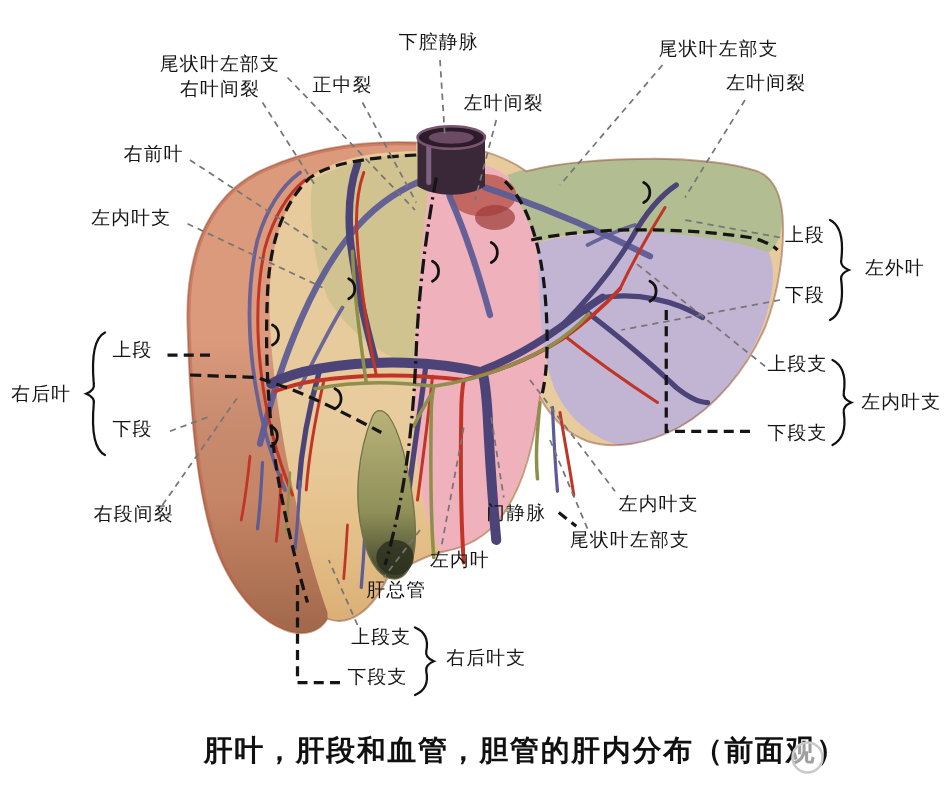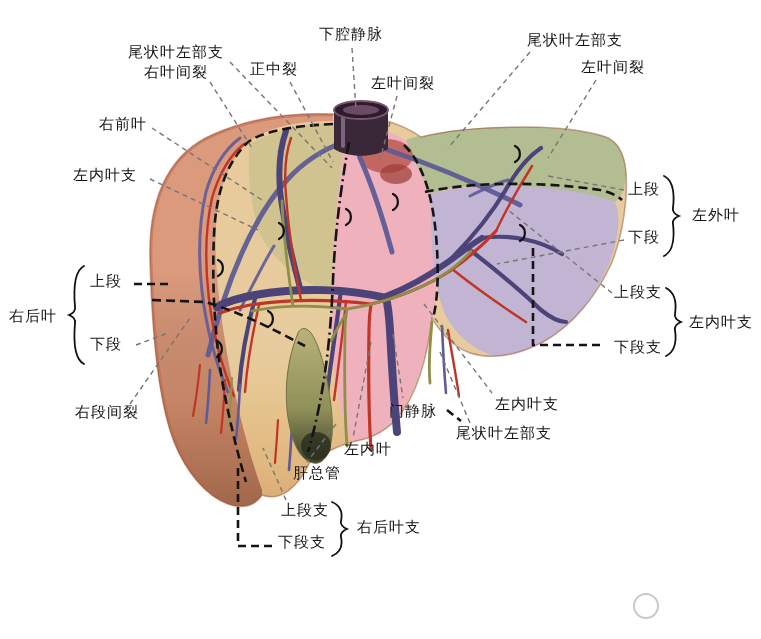--- a/index.html
+++ b/index.html
@@ -204,15 +204,16 @@
 <div class="lbl" style="left:689px;top:314px">左内叶支</div>
 <div class="lbl" style="left:389px;top:403px">门静脉</div>
 <div class="lbl" style="left:495px;top:396px">左内叶支</div>
 <div class="lbl" style="left:456px;top:425px">尾状叶左部支</div>
 <div class="lbl" style="left:344px;top:441px">左内叶</div>
 <div class="lbl" style="left:293px;top:465px">肝总管</div>
 <div class="lbl" style="left:281px;top:502px">上段支</div>
 <div class="lbl" style="left:278px;top:534px">下段支</div>
 <div class="lbl" style="left:357px;top:519px">右后叶支</div>
 
+<div class="caption">肝叶，肝段和血管，胆管的肝内分布（前面观）</div>
 <span class="wm-logo"></span>
 
 </div>
 
 </body></html>

